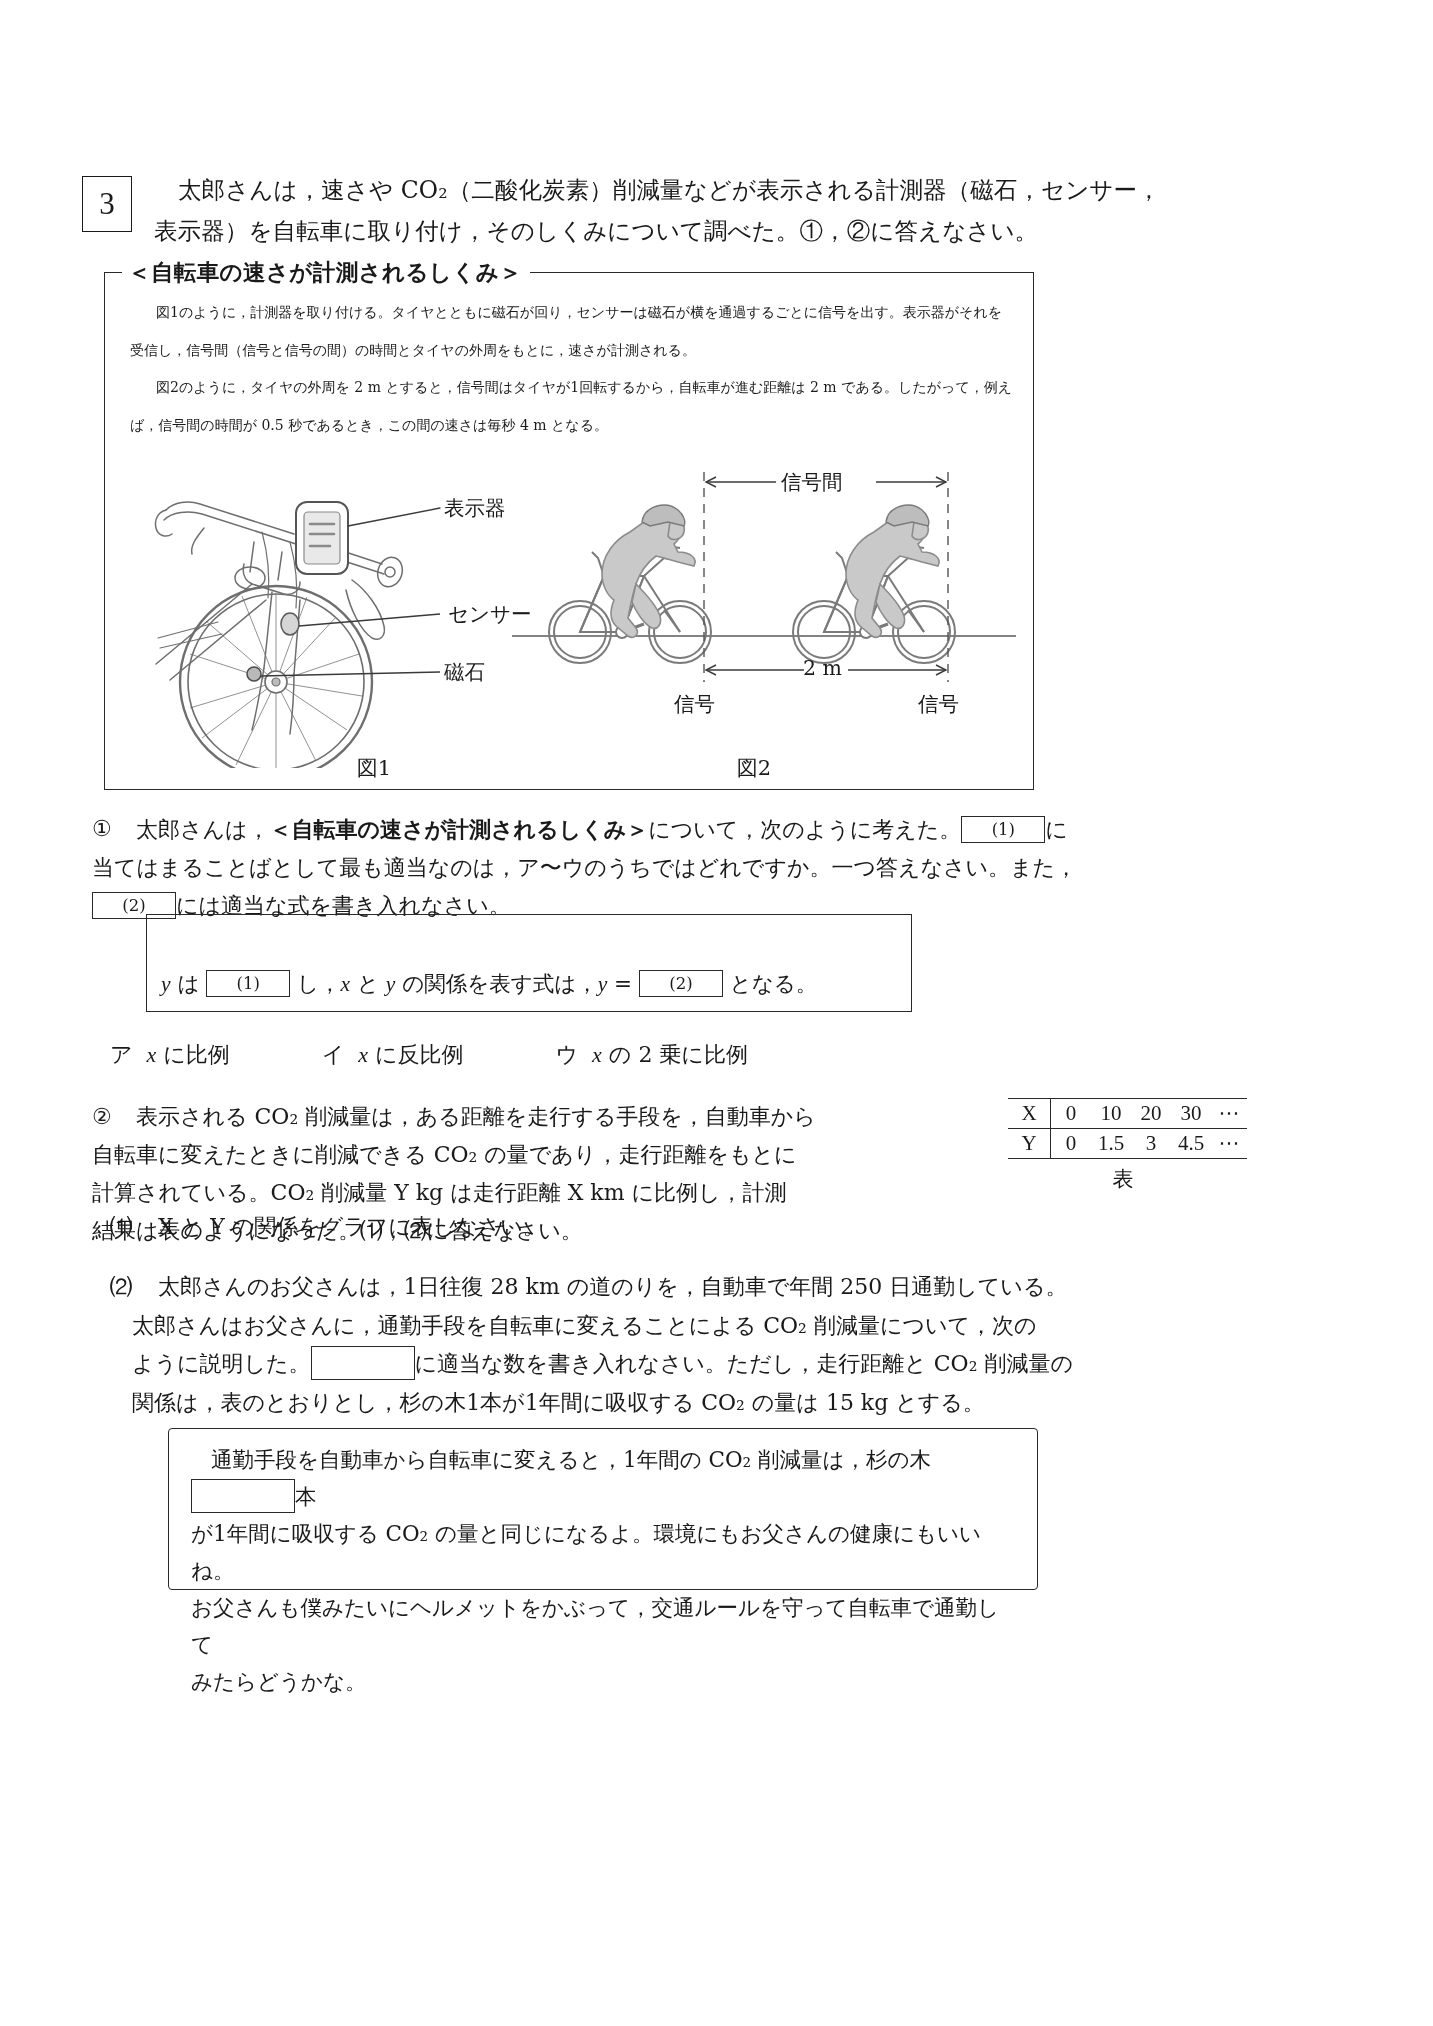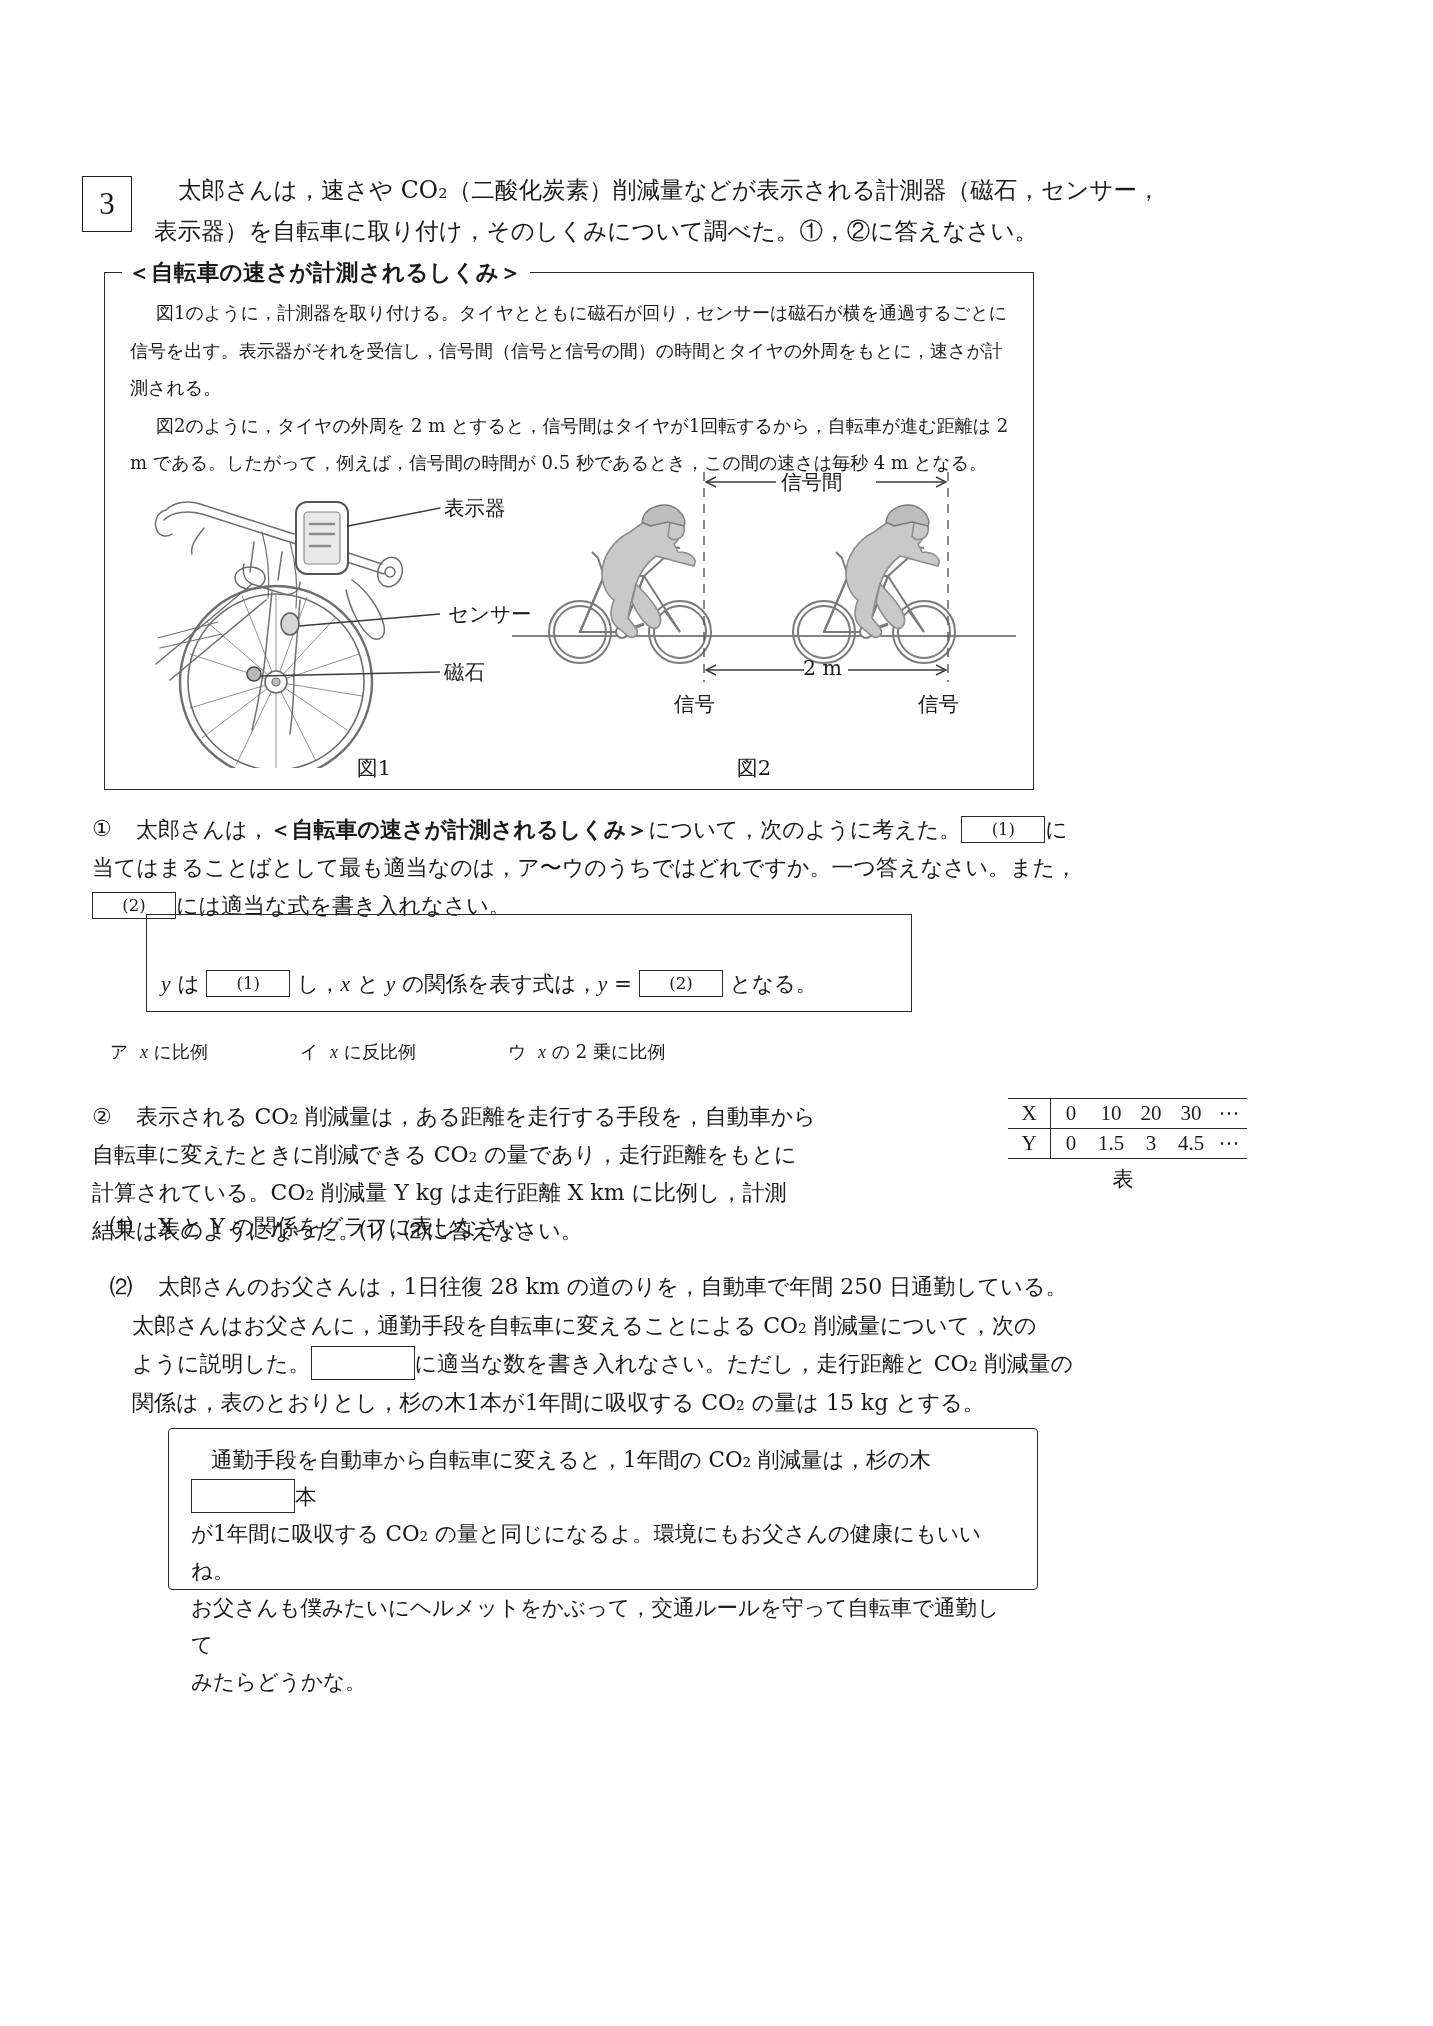--- a/index.html
+++ b/index.html
@@ -34,21 +34,21 @@
     position:absolute;inset:0;
     border:1.4px solid #2a2a2a;box-sizing:border-box;
   }
   #mech-title{
     position:absolute;left:18px;top:-15px;background:#fff;
     padding:0 8px 0 6px;font-size:22.5px;font-weight:bold;
     letter-spacing:.4px;white-space:nowrap;
   }
   #mech-body{
     position:absolute;left:26px;top:22px;width:884px;
-    font-size:18px;line-height:37.5px;
+    font-size:14px;line-height:37.5px;
   }
   #mech-body p{margin:0;text-indent:26px;}
 
   
   #figs{position:absolute;left:0;top:196px;width:930px;height:316px;}
   #fig1-wrap{position:absolute;left:40px;top:0;width:420px;height:316px;}
   #fig2-wrap{position:absolute;left:400px;top:0;width:520px;height:316px;}
   .figcap{
     position:absolute;font-size:21px;text-align:center;width:120px;
   }
@@ -76,21 +76,21 @@
   
   #fbox{
     position:absolute;left:146px;top:914px;width:766px;height:98px;
     border:1.4px solid #2a2a2a;box-sizing:border-box;
   }
   #fbox .line{position:absolute;left:24px;font-size:21.5px;white-space:nowrap;}
   #fbox .line.a{top:14px;left:28px;}
   #fbox .line.b{top:54px;left:14px;}
 
   
-  #choices{position:absolute;left:110px;top:1040px;font-size:18px;white-space:nowrap;}
+  #choices{position:absolute;left:110px;top:1040px;font-size:22px;white-space:nowrap;}
   #choices .ch{display:inline-block;}
   #choices .ch .k{font-weight:normal;}
   #choices .gap1{display:inline-block;width:92px;}
   #choices .gap2{display:inline-block;width:92px;}
 
   
   #q2{position:absolute;left:92px;top:1098px;width:860px;font-size:22px;line-height:38px;}
   #q2 .marker{position:absolute;left:0;top:0;}
   #q2 .body{margin-left:44px;}
   #q2 .ln{display:block;margin-left:-44px;}

